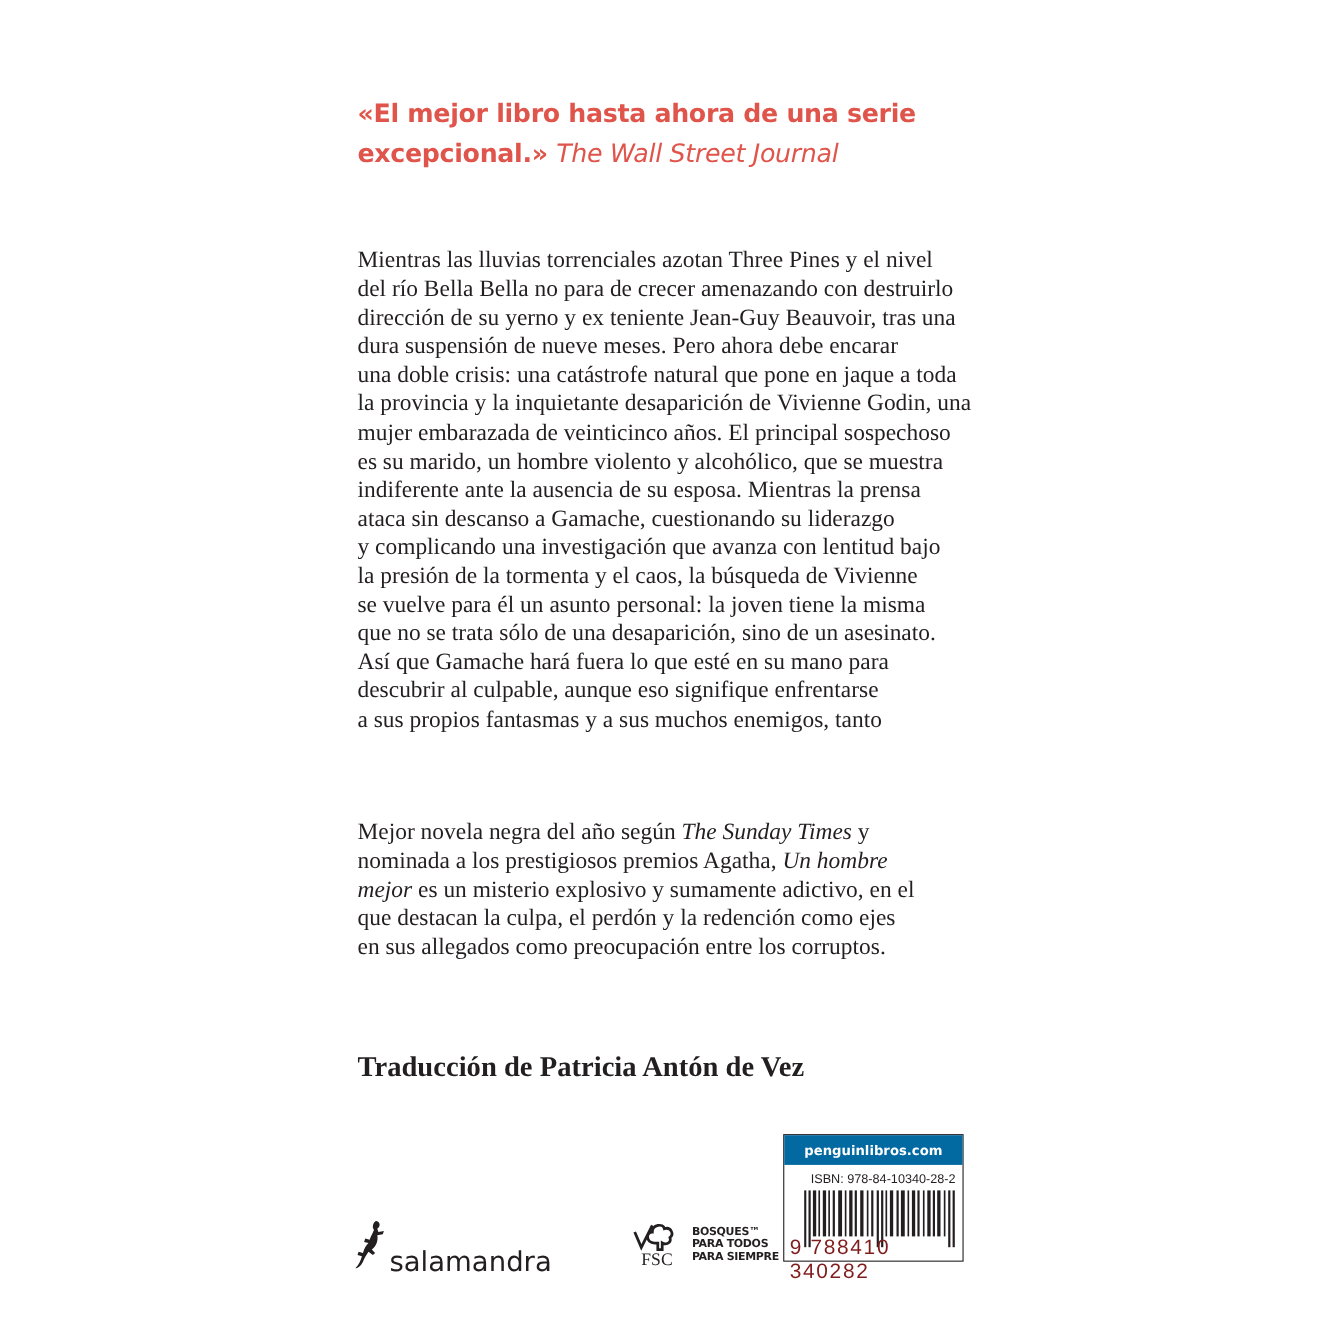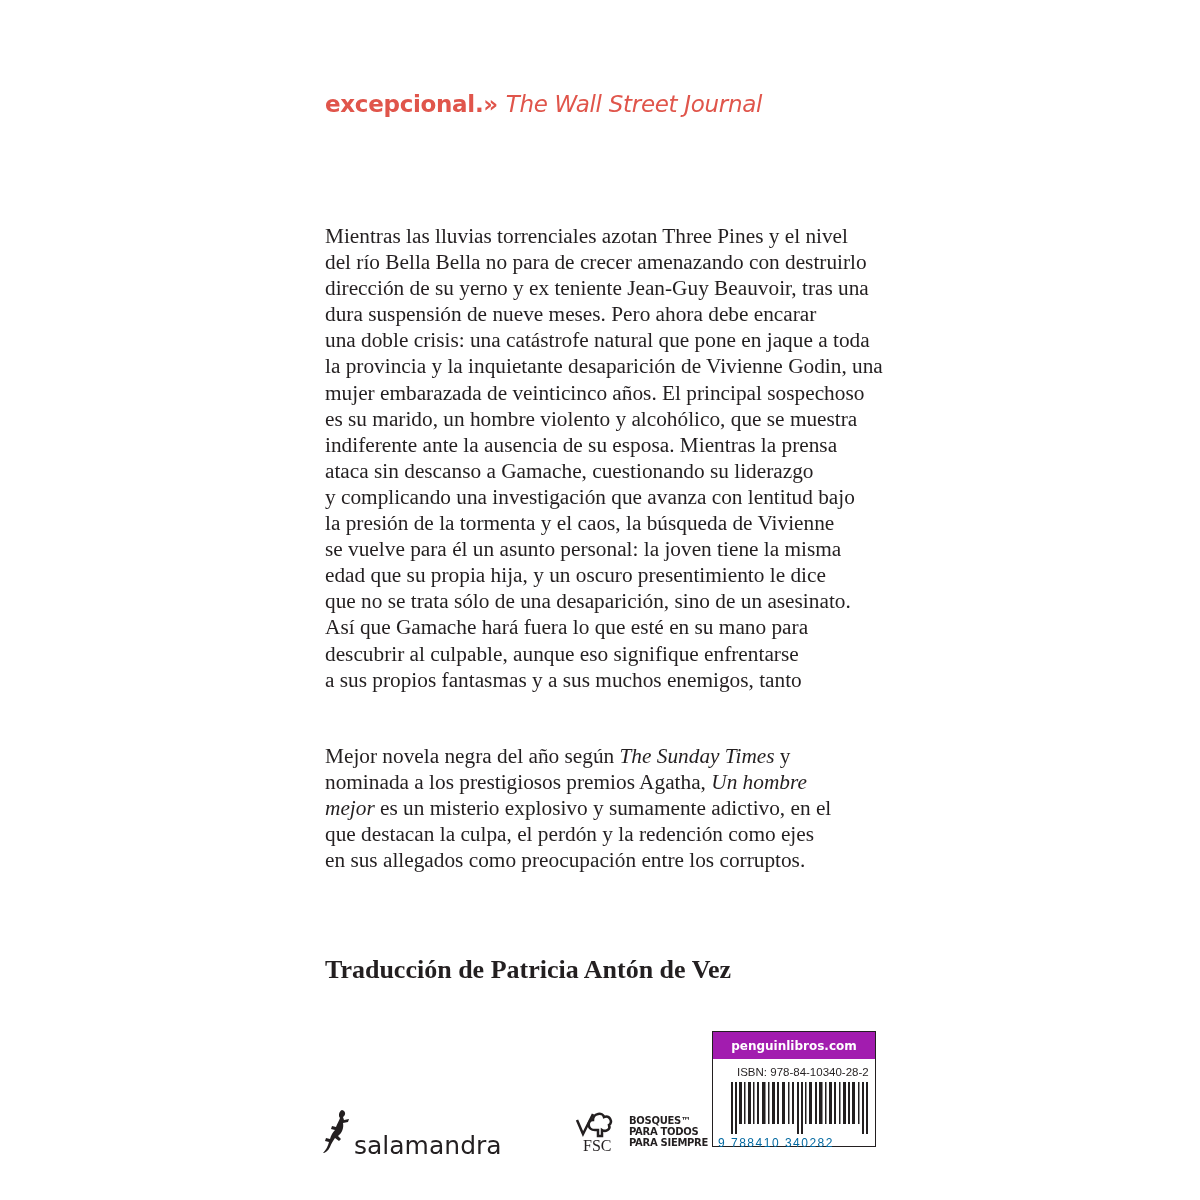--- a/index.html
+++ b/index.html
@@ -29,56 +29,56 @@
   .logo-sal { position:absolute; left:322px; top:1108px; display:flex; align-items:flex-end; }
   .logo-sal .word { font-family:"DejaVu Sans", sans-serif; font-size:25px; color:#231f20; margin-left:2px; line-height:1; }
   .fsc { position:absolute; left:573px; top:1110px; display:flex; align-items:center; }
   .fsc .fsc-label { font-family:"Liberation Serif", serif; font-size:16px; color:#231f20; position:absolute; left:10px; top:27px; }
   .fsc .fsc-text { font-family:"DejaVu Sans", sans-serif; font-weight:bold; font-size:10px; line-height:11px; color:#231f20; margin-left:8px; letter-spacing:-0.3px; }
   .barcode-box {
     position:absolute; left:712px; top:1031px; width:162px; height:114px;
     border:1px solid #231f20; background:#fff;
   }
   .barcode-box .site {
-    background:#a21caf; color:#fff; height:27px;
+    background:#0369a1; color:#fff; height:27px;
     font-family:"DejaVu Sans", sans-serif; font-weight:bold; font-size:12px;
     display:flex; align-items:center; justify-content:center;
   }
   .barcode-box .isbn {
     font-family:"Liberation Sans", sans-serif; font-size:11.5px; color:#231f20;
     position:absolute; left:24px; top:34px;
   }
   .bars { position:absolute; left:18px; top:50px; width:140px; height:52px; }
   .barcode-box .digits {
-    font-family:"Liberation Sans", sans-serif; font-size:12px; color:#0369a1;
-    position:absolute; left:5px; top:104px; letter-spacing:1.5px; background:transparent;
+    font-family:"Liberation Sans", sans-serif; font-size:19px; color:#7f1d1d;
+    position:absolute; left:5px; top:92px; letter-spacing:1.5px; background:transparent;
   }
 </style>
 </head>
 <body>
 
 <div class="quote">
+  <div>«El mejor libro hasta ahora de una serie</div>
   <div><span>excepcional.»</span> <span class="src">The Wall Street Journal</span></div>
 </div>
 
 <div class="body-text">
   <span class="line">Mientras las lluvias torrenciales azotan Three Pines y el nivel</span>
   <span class="line">del río Bella Bella no para de crecer amenazando con destruirlo</span>
   <span class="line">dirección de su yerno y ex teniente Jean-Guy Beauvoir, tras una</span>
   <span class="line">dura suspensión de nueve meses. Pero ahora debe encarar</span>
   <span class="line">una doble crisis: una catástrofe natural que pone en jaque a toda</span>
   <span class="line">la provincia y la inquietante desaparición de Vivienne Godin, una</span>
   <span class="line">mujer embarazada de veinticinco años. El principal sospechoso</span>
   <span class="line">es su marido, un hombre violento y alcohólico, que se muestra</span>
   <span class="line">indiferente ante la ausencia de su esposa. Mientras la prensa</span>
   <span class="line">ataca sin descanso a Gamache, cuestionando su liderazgo</span>
   <span class="line">y complicando una investigación que avanza con lentitud bajo</span>
   <span class="line">la presión de la tormenta y el caos, la búsqueda de Vivienne</span>
   <span class="line">se vuelve para él un asunto personal: la joven tiene la misma</span>
-  <span class="line">edad que su propia hija, y un oscuro presentimiento le dice</span>
   <span class="line">que no se trata sólo de una desaparición, sino de un asesinato.</span>
   <span class="line">Así que Gamache hará fuera lo que esté en su mano para</span>
   <span class="line">descubrir al culpable, aunque eso signifique enfrentarse</span>
   <span class="line">a sus propios fantasmas y a sus muchos enemigos, tanto</span>
 </div>
 
 <div class="p2">
   <span class="line"><span>Mejor novela negra del año según </span><i>The Sunday Times</i><span> y</span></span>
   <span class="line"><span>nominada a los prestigiosos premios Agatha, </span><i>Un hombre</i></span>
   <span class="line"><i>mejor</i><span> es un misterio explosivo y sumamente adictivo, en el</span></span>

